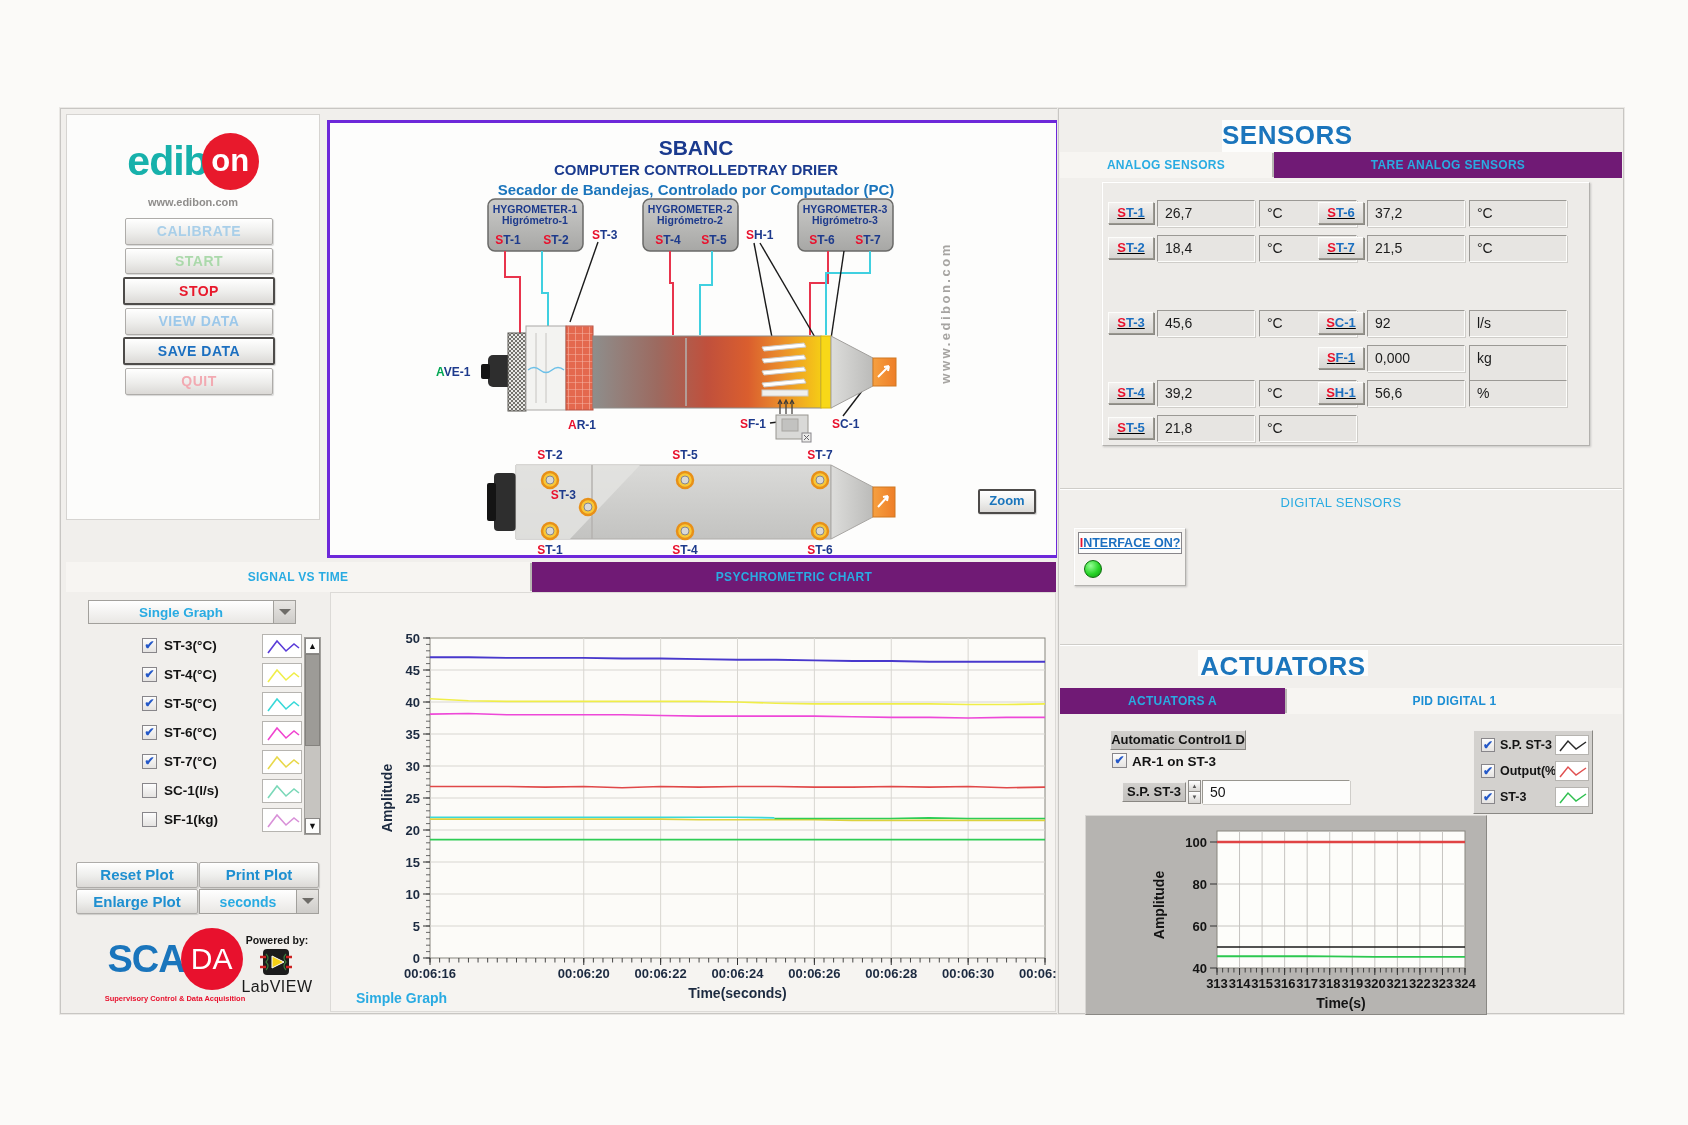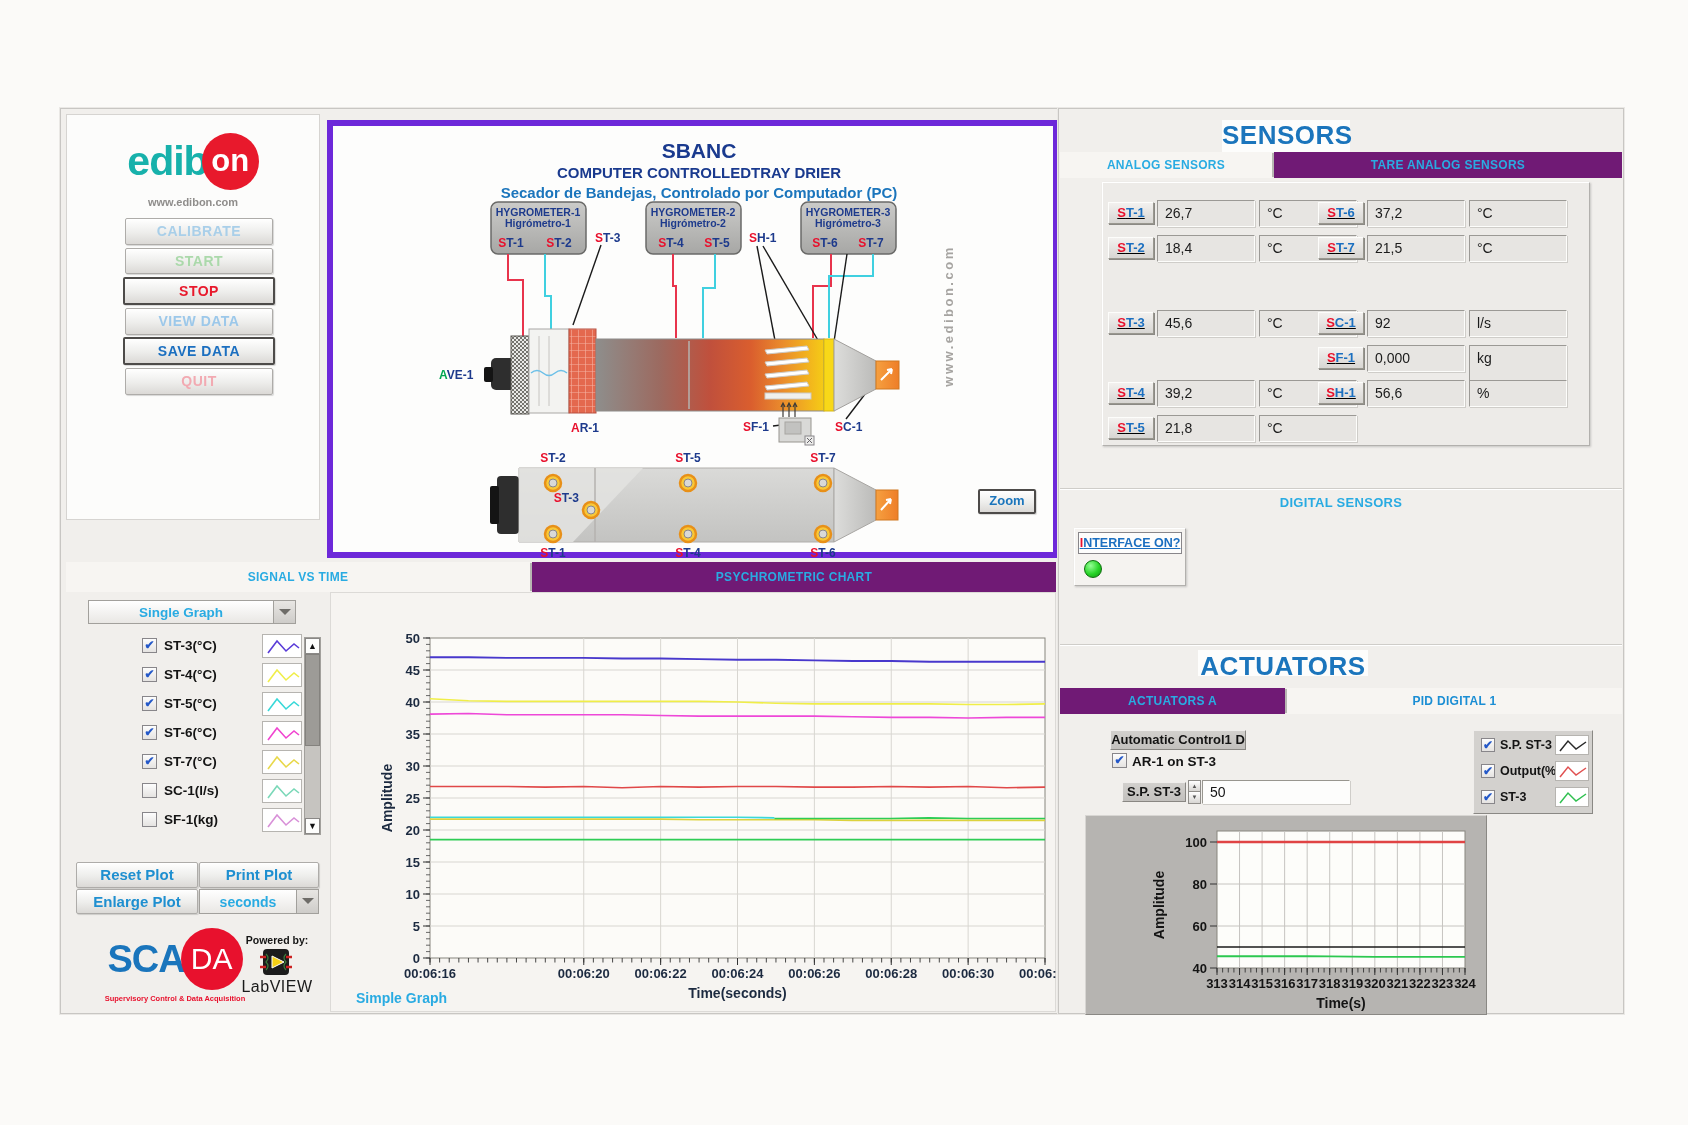--- a/index.html
+++ b/index.html
@@ -57,21 +57,21 @@
   <div class="abs" style="left:66px;top:196px;width:254px;text-align:center;font-size:11px;color:#8f8d8b;font-weight:bold">www.edibon.com</div>
 
   <div class="abs btn3d" style="left:125px;top:218px;width:148px;height:27px;font-size:14px;line-height:25px;color:#a9cfe9;letter-spacing:.5px">CALIBRATE</div>
   <div class="abs btn3d" style="left:125px;top:248px;width:148px;height:26px;font-size:14px;line-height:25px;color:#abd9ab;letter-spacing:.5px">START</div>
   <div class="abs btn3d btndark" style="left:123px;top:277px;width:152px;height:28px;font-size:14px;line-height:24px;color:#e8192c;letter-spacing:.5px">STOP</div>
   <div class="abs btn3d" style="left:125px;top:308px;width:148px;height:27px;font-size:14px;line-height:25px;color:#9cc8ea;letter-spacing:.5px">VIEW DATA</div>
   <div class="abs btn3d btndark" style="left:123px;top:337px;width:152px;height:28px;font-size:14px;line-height:24px;color:#1b6fc0;letter-spacing:.5px">SAVE DATA</div>
   <div class="abs btn3d" style="left:125px;top:368px;width:148px;height:27px;font-size:14px;line-height:25px;color:#f2aab2;letter-spacing:.5px">QUIT</div>
 
 
-  <div class="abs" style="left:327px;top:120px;width:732px;height:438px;background:#fdfdfc;border:6px solid #6d28d9">
+  <div class="abs" style="left:327px;top:120px;width:732px;height:438px;background:#fdfdfc;border:3px solid #6d28d9">
     <svg width="728" height="434" viewBox="0 0 728 434">
       <defs>
         <pattern id="hatch" width="4" height="4" patternUnits="userSpaceOnUse">
           <rect width="4" height="4" fill="#e9e9e7"></rect>
           <path d="M0,0 L4,4 M4,0 L0,4" stroke="#56544f" stroke-width="0.8"></path>
         </pattern>
         <pattern id="heatgrid" width="7" height="7" patternUnits="userSpaceOnUse">
           <rect width="7" height="7" fill="#e4684e"></rect>
           <path d="M0,0 H7 M0,0 V7" stroke="#f6b2a2" stroke-width="1.2"></path>
         </pattern>
@@ -554,21 +554,21 @@
 
   <div class="abs chiplbl" style="left:1318px;top:347px;width:46px;height:22px"><span style="color:#1b6fc0"><span class="sp0">S</span><span class="sp1">F-1</span></span></div>
   <div class="abs valbox" style="left:1367px;top:345px;width:98px;height:27px">0,000</div>
   <div class="abs valbox" style="left:1469px;top:345px;width:98px;height:37px">kg</div>
 
   <div class="abs chiplbl" style="left:1318px;top:382px;width:46px;height:22px"><span style="color:#1b6fc0"><span class="sp0">S</span><span class="sp1">H-1</span></span></div>
   <div class="abs valbox" style="left:1367px;top:380px;width:98px;height:27px">56,6</div>
   <div class="abs valbox" style="left:1469px;top:380px;width:98px;height:27px">%</div>
 
   <div class="abs grooveH" style="left:1060px;top:488px;width:562px"></div>
-  <div class="abs" style="left:1060px;top:495px;width:562px;text-align:center;font-size:13px;font-weight:bold;color:#29abe2;letter-spacing:.3px">DIGITAL SENSORS</div>
+  <div class="abs" style="left:1060px;top:495px;width:562px;text-align:center;font-size:13px;font-weight:normal;color:#29abe2;letter-spacing:.3px">DIGITAL SENSORS</div>
 
   <div class="abs" style="left:1074px;top:528px;width:112px;height:58px;background:#f5f3f0;border:1px solid #b2b0ad;border-top-color:#fff;border-left-color:#fff;box-shadow:1px 1px 2px rgba(0,0,0,.18)">
     <div style="position:absolute;left:3px;top:3px;width:104px;height:22px;background:#fdfdfc;border:1px solid #88868a;text-align:center;font-size:12.5px;font-weight:bold;line-height:20px;color:#1b6fc0;text-decoration:underline"><span><span class="sp0">I</span><span class="sp1">NTERFACE ON?</span></span></div>
     <div class="ledgreen" style="position:absolute;left:9px;top:31px;width:18px;height:18px"></div>
   </div>
 
   <div class="abs grooveH" style="left:1060px;top:644px;width:562px"></div>
   <div class="abs chiptitle" style="left:1198px;top:650px;width:170px;height:26px;font-size:26px;line-height:32px;letter-spacing:.5px">ACTUATORS</div>
   <div class="abs tab tabunsel" style="left:1060px;top:688px;width:225px;height:26px;line-height:26px">ACTUATORS A</div>
   <div class="abs tab tabsel" style="left:1287px;top:688px;width:335px;height:26px;line-height:26px;color:#1b8ed4">PID DIGITAL 1</div>

